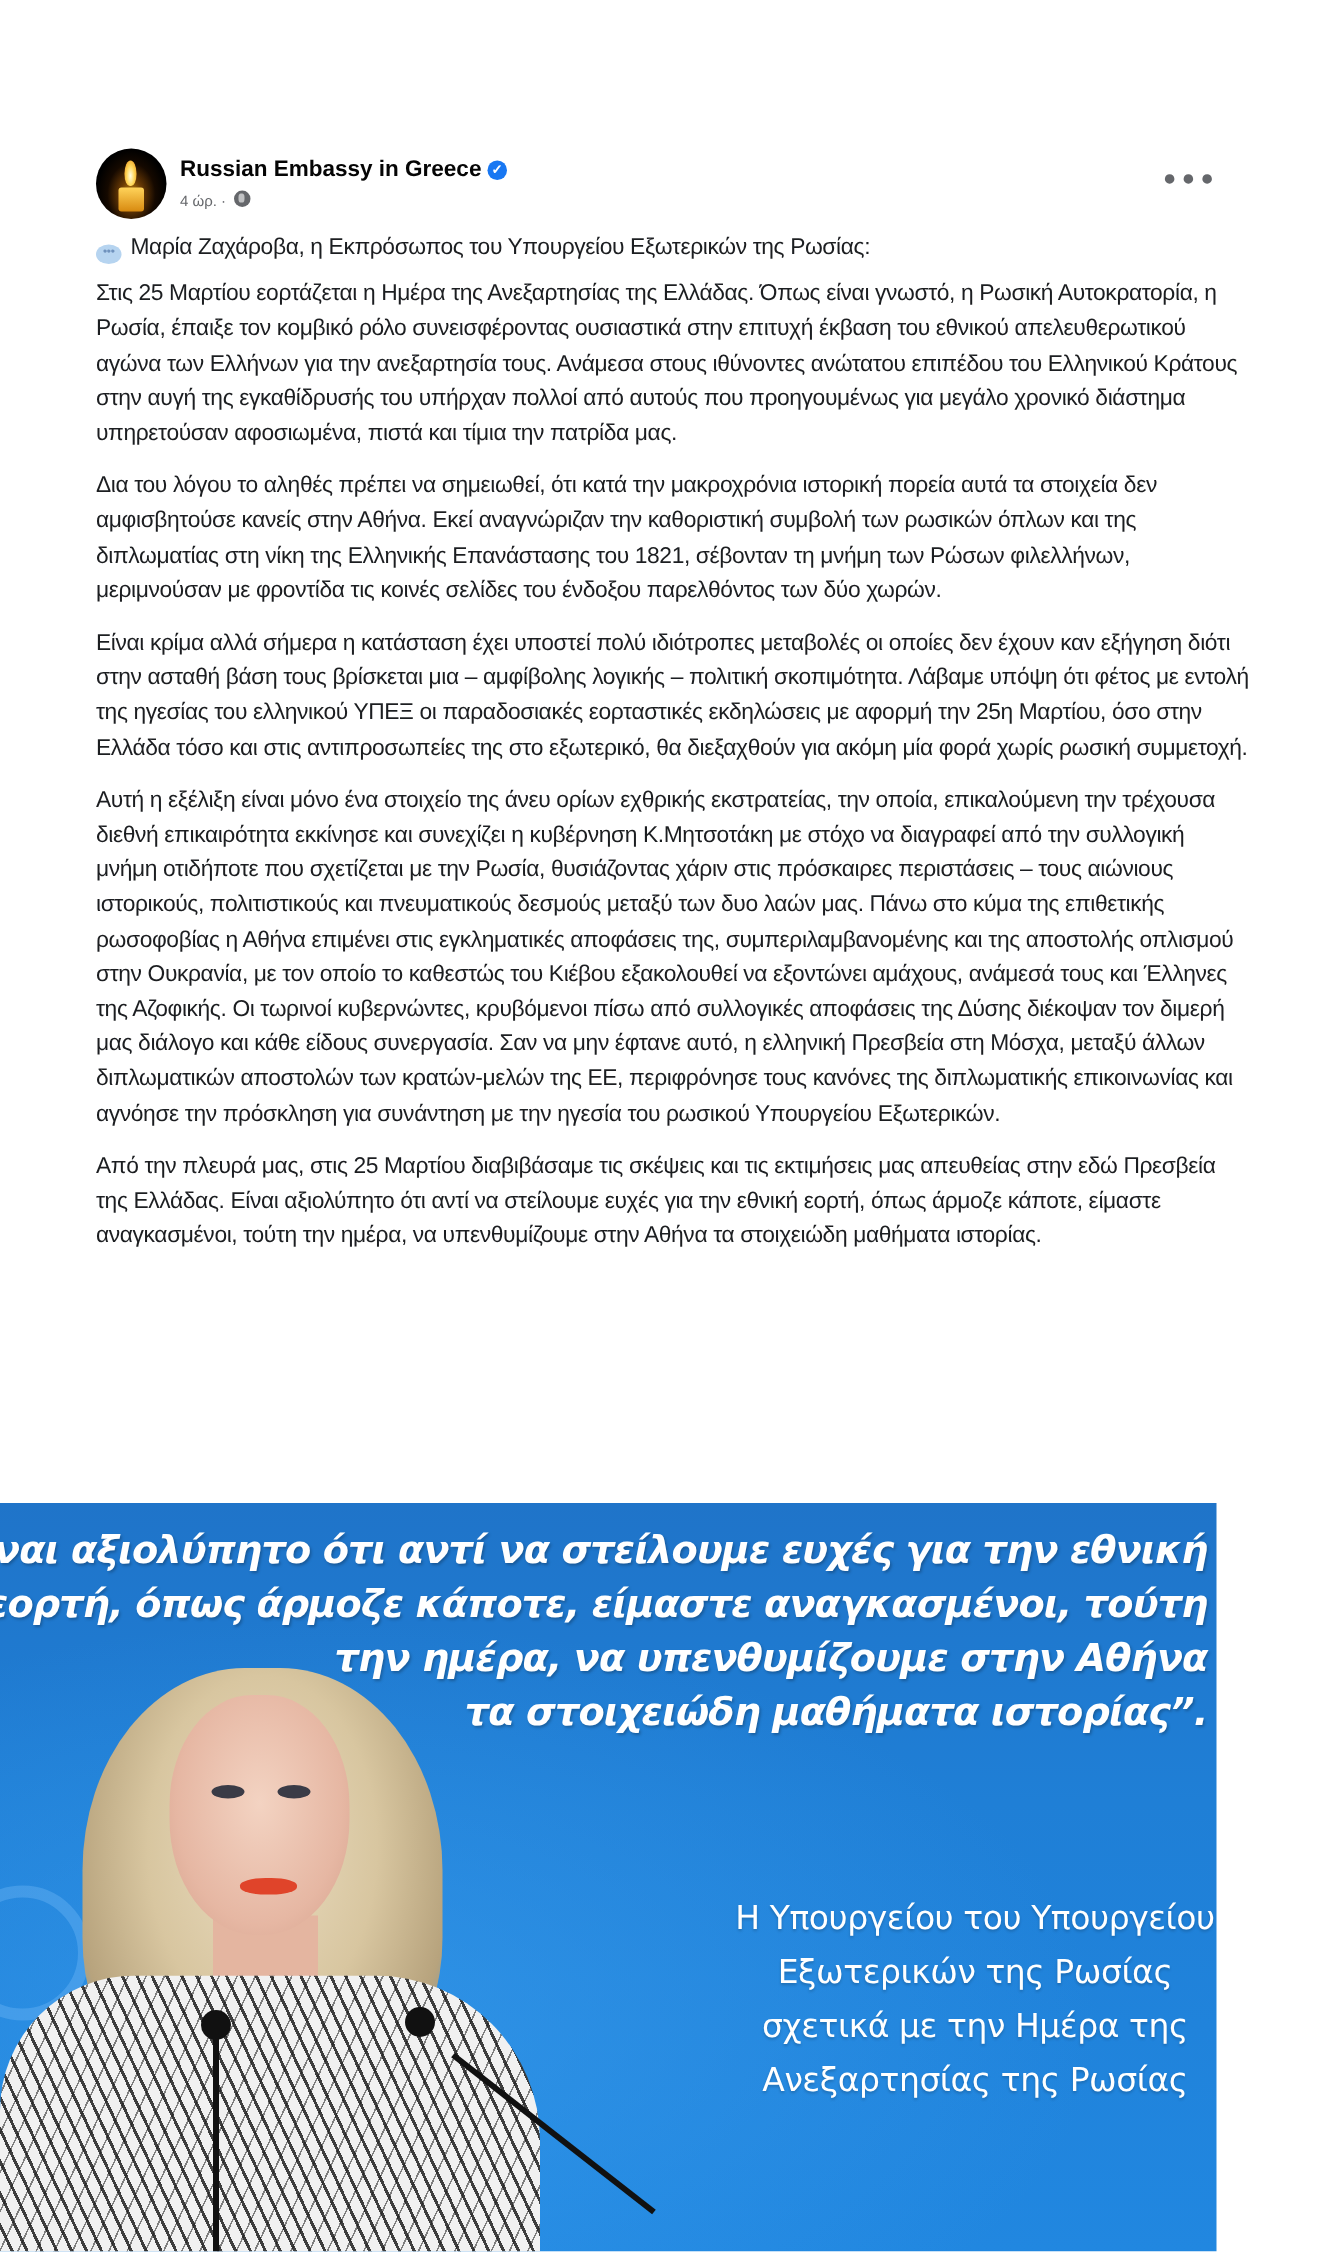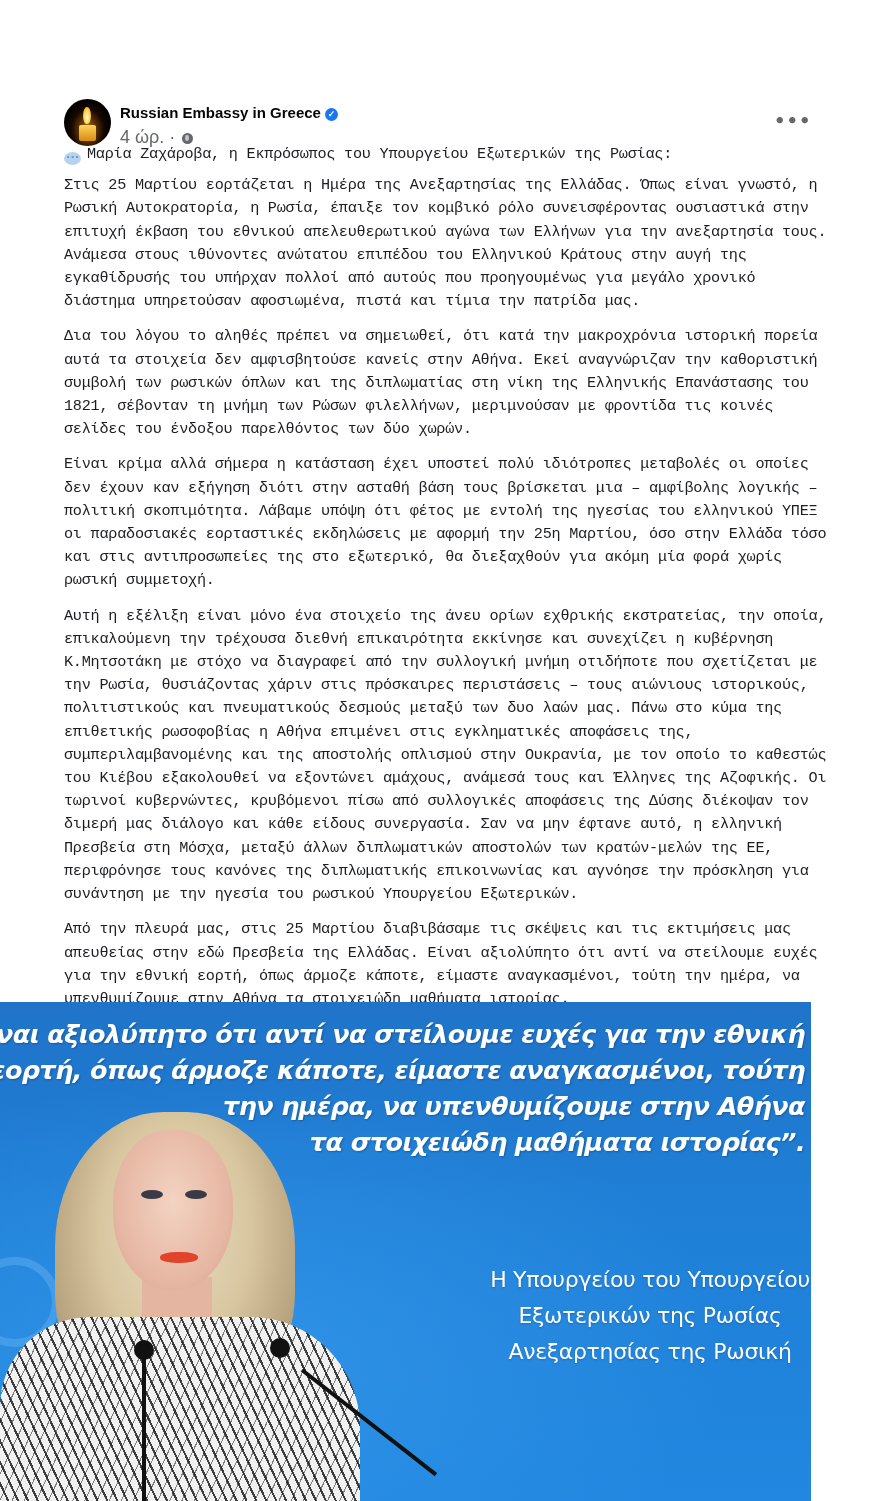--- a/index.html
+++ b/index.html
@@ -13,29 +13,29 @@
       overflow: hidden; }
     .avatar .flame { position: absolute; left: 19px; top: 8px; width: 8px; height: 17px; border-radius: 50% 50% 45% 45%;
       background: radial-gradient(ellipse at 50% 60%, #fffbe0 0%, #ffd75a 45%, #e88a10 100%); }
     .avatar .candle { position: absolute; left: 15px; top: 26px; width: 17px; height: 16px; border-radius: 2px;
       background: linear-gradient(#ffd35a, #d88a10); }
     .author { position: absolute; left: 56px; top: 5px; font-family: "Liberation Sans", sans-serif;
       font-size: 15px; font-weight: bold; color: #050505; white-space: nowrap; }
     .verified { display: inline-block; width: 13px; height: 13px; border-radius: 50%; background: #1877f2;
       color: #fff; font-size: 9px; line-height: 13px; text-align: center; margin-left: 4px; vertical-align: 1px; }
     .meta { position: absolute; left: 56px; top: 28px; font-family: "Liberation Sans", sans-serif;
-      font-size: 18px; color: #65676b; white-space: nowrap; }
+      font-size: 10px; color: #65676b; white-space: nowrap; }
     .globe { display: inline-block; width: 11px; height: 11px; border-radius: 50%; background: #65676b;
       vertical-align: -1px; margin-left: 2px; position: relative; }
     .globe::after { content: ""; position: absolute; left: 3px; top: 2px; width: 4px; height: 6px;
       border-radius: 40%; background: #fff; opacity: .6; }
     .more { position: absolute; right: 20px; top: 12px; width: 30px; height: 20px; cursor: pointer;
       font-size: 18px; color: #65676b; letter-spacing: 1px; line-height: 20px; text-align: center; font-weight: bold; }
 
-    .post-body { position: absolute; left: 64px; top: 102px; width: 770px; font-family: Liberation Mono, monospace;
+    .post-body { position: absolute; left: 64px; top: 112px; width: 770px; font-family: Liberation Sans, sans-serif;
       font-size: 15.2px; line-height: 23.2px; color: #1c1e21; letter-spacing: -0.25px; }
     .post-body p { margin-bottom: 12px; }
     .intro-line { white-space: nowrap; margin-bottom: 8px !important; }
     .speech { display: inline-block; width: 17px; height: 13px; border-radius: 50%; background: #b6d4f0;
       vertical-align: -1px; margin-right: 6px; position: relative; color: #6f92bd; font-size: 8px; line-height: 9px;
       text-align: center; }
 
     .banner { position: absolute; left: 0; top: 1002px; width: 811px; height: 499px; overflow: hidden;
       background: linear-gradient(180deg, #1f74c9 0%, #1f7fd6 40%, #2187e0 100%); }
     .banner .glow { position: absolute; left: 0; top: 0; width: 880px; height: 499px;
@@ -125,15 +125,16 @@
   <div class="quote">
     <span>“Είναι αξιολύπητο ότι αντί να στείλουμε ευχές για την εθνική</span>
     <span>εορτή, όπως άρμοζε κάποτε, είμαστε αναγκασμένοι, τούτη</span>
     <span>την ημέρα, να υπενθυμίζουμε στην Αθήνα</span>
     <span>τα στοιχειώδη μαθήματα ιστορίας”.</span>
   </div>
 
   <div class="caption">
     <span>Η Υπουργείου του Υπουργείου</span>
     <span>Εξωτερικών της Ρωσίας</span>
-    <span>Ανεξαρτησίας της Ρωσική</span>
+    <span>σχετικά με την Ημέρα της</span>
+    <span>Ανεξαρτησίας της Ρωσίας</span>
   </div>
 </div>
 
 </body></html>

